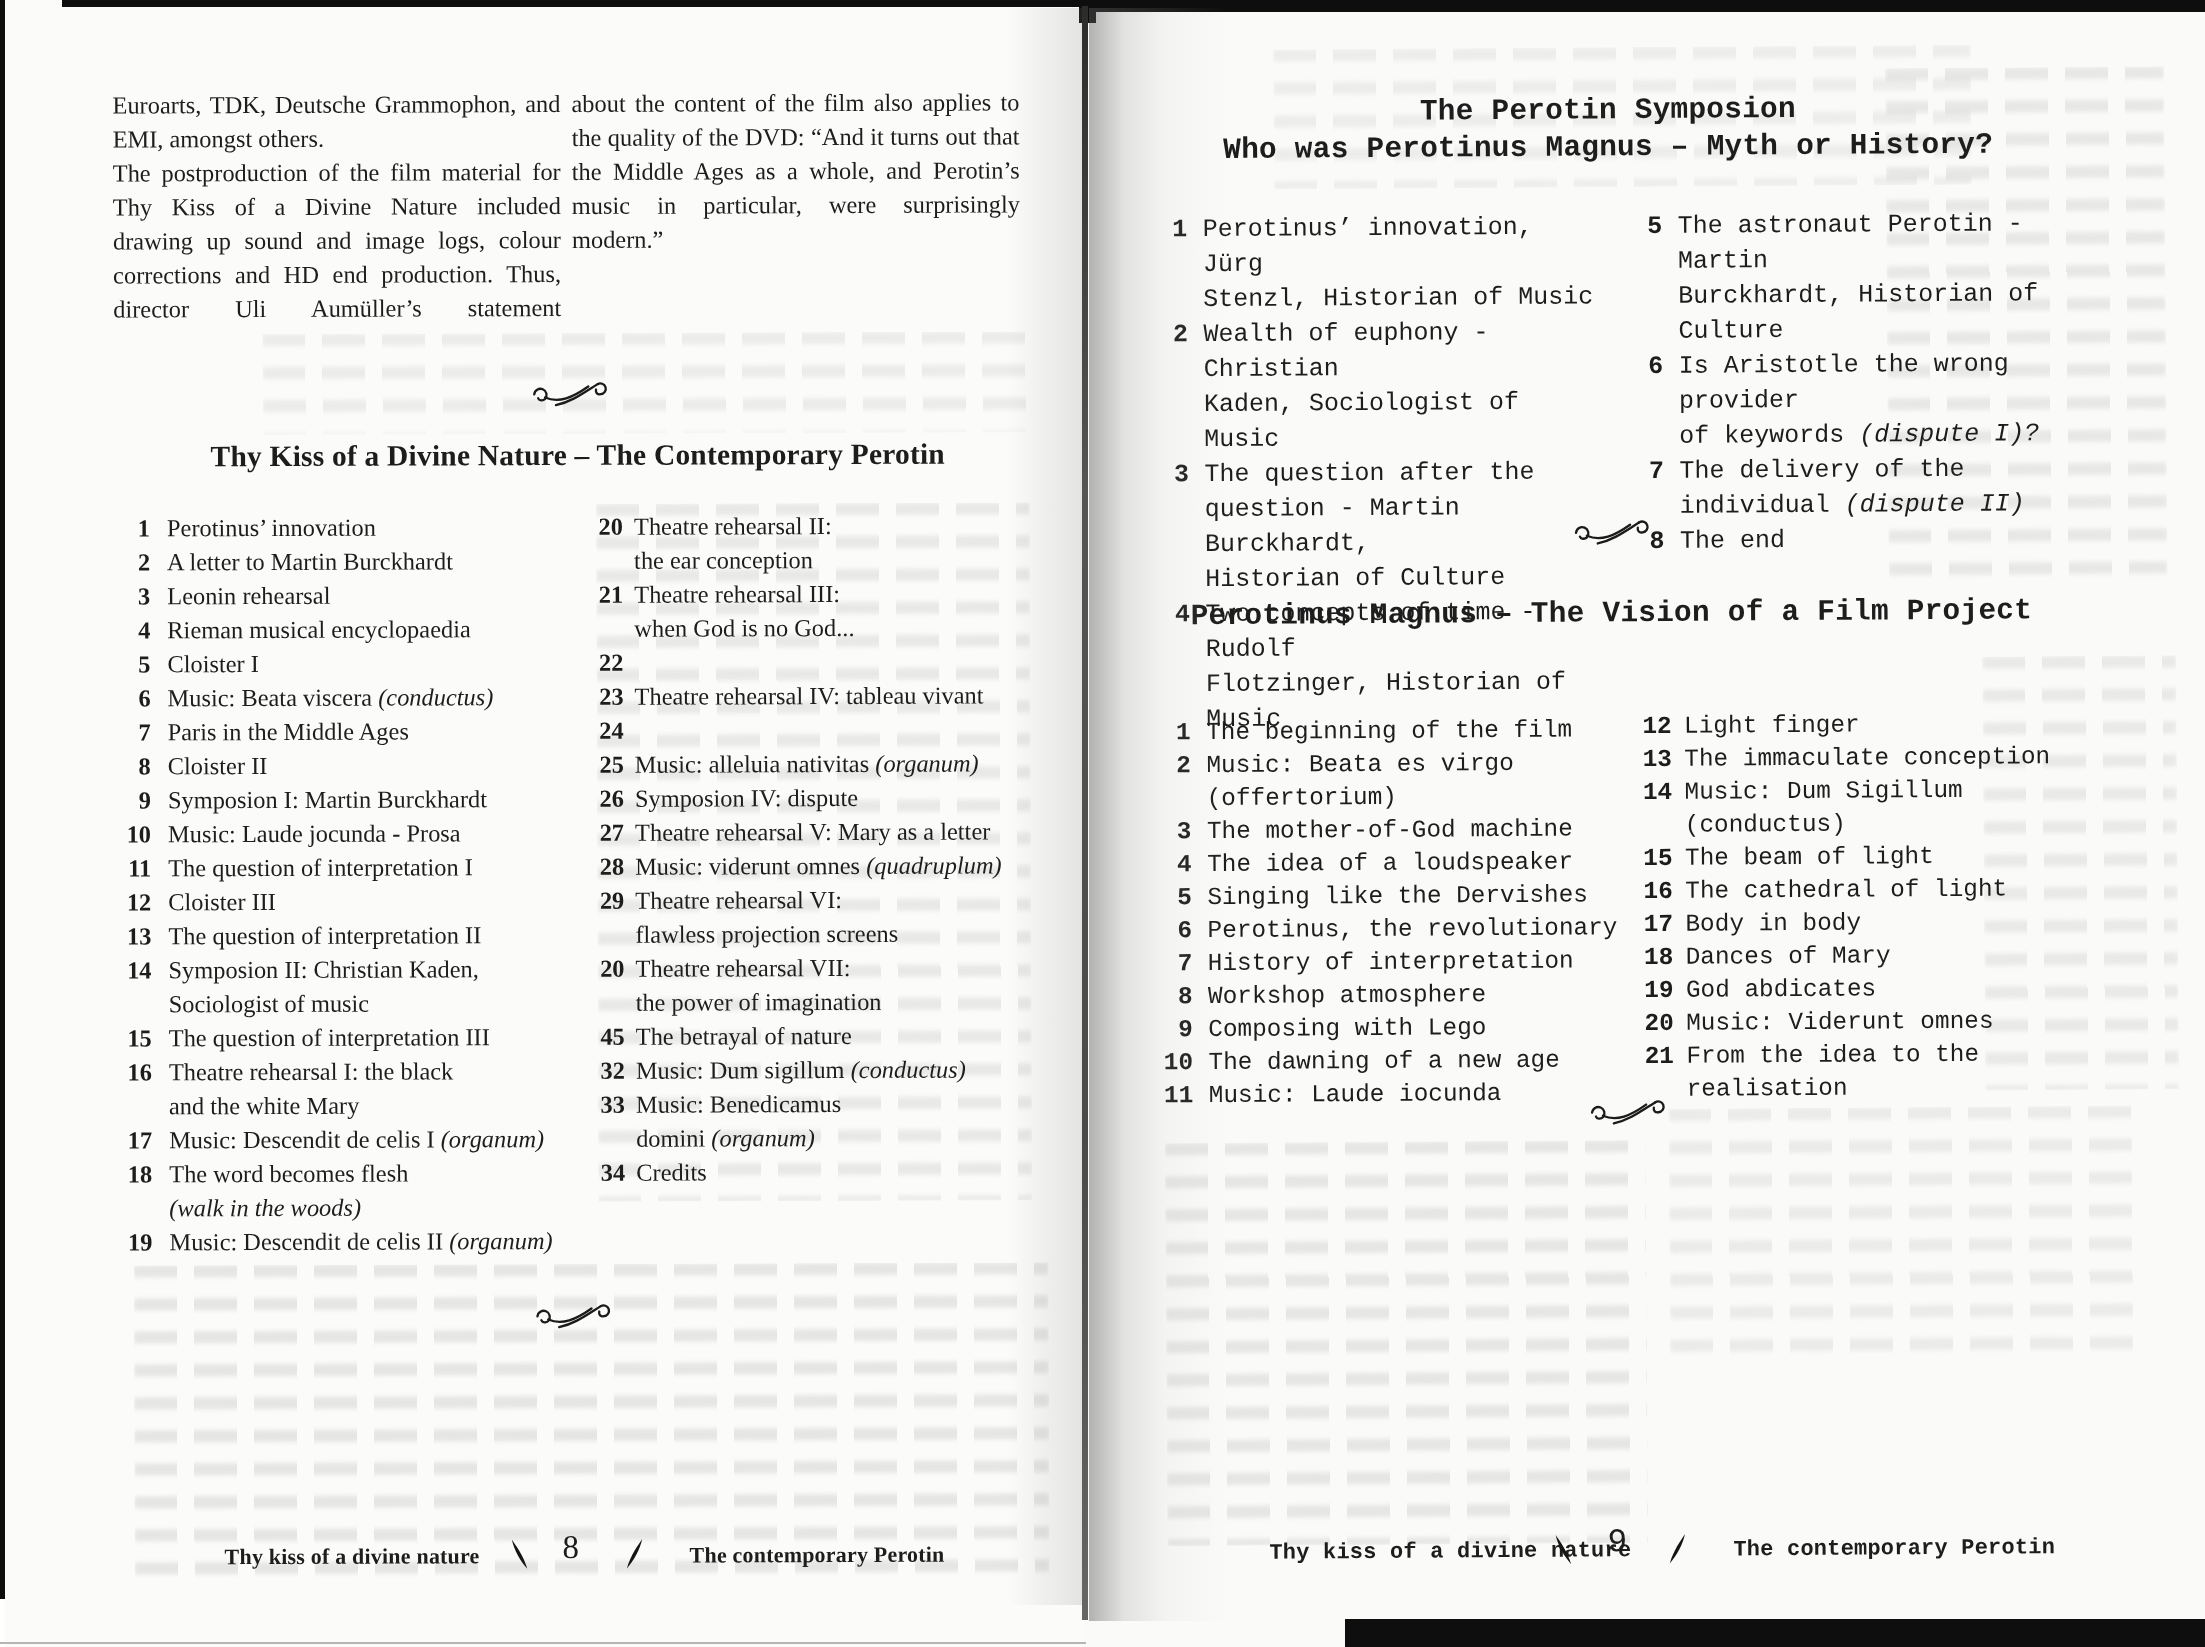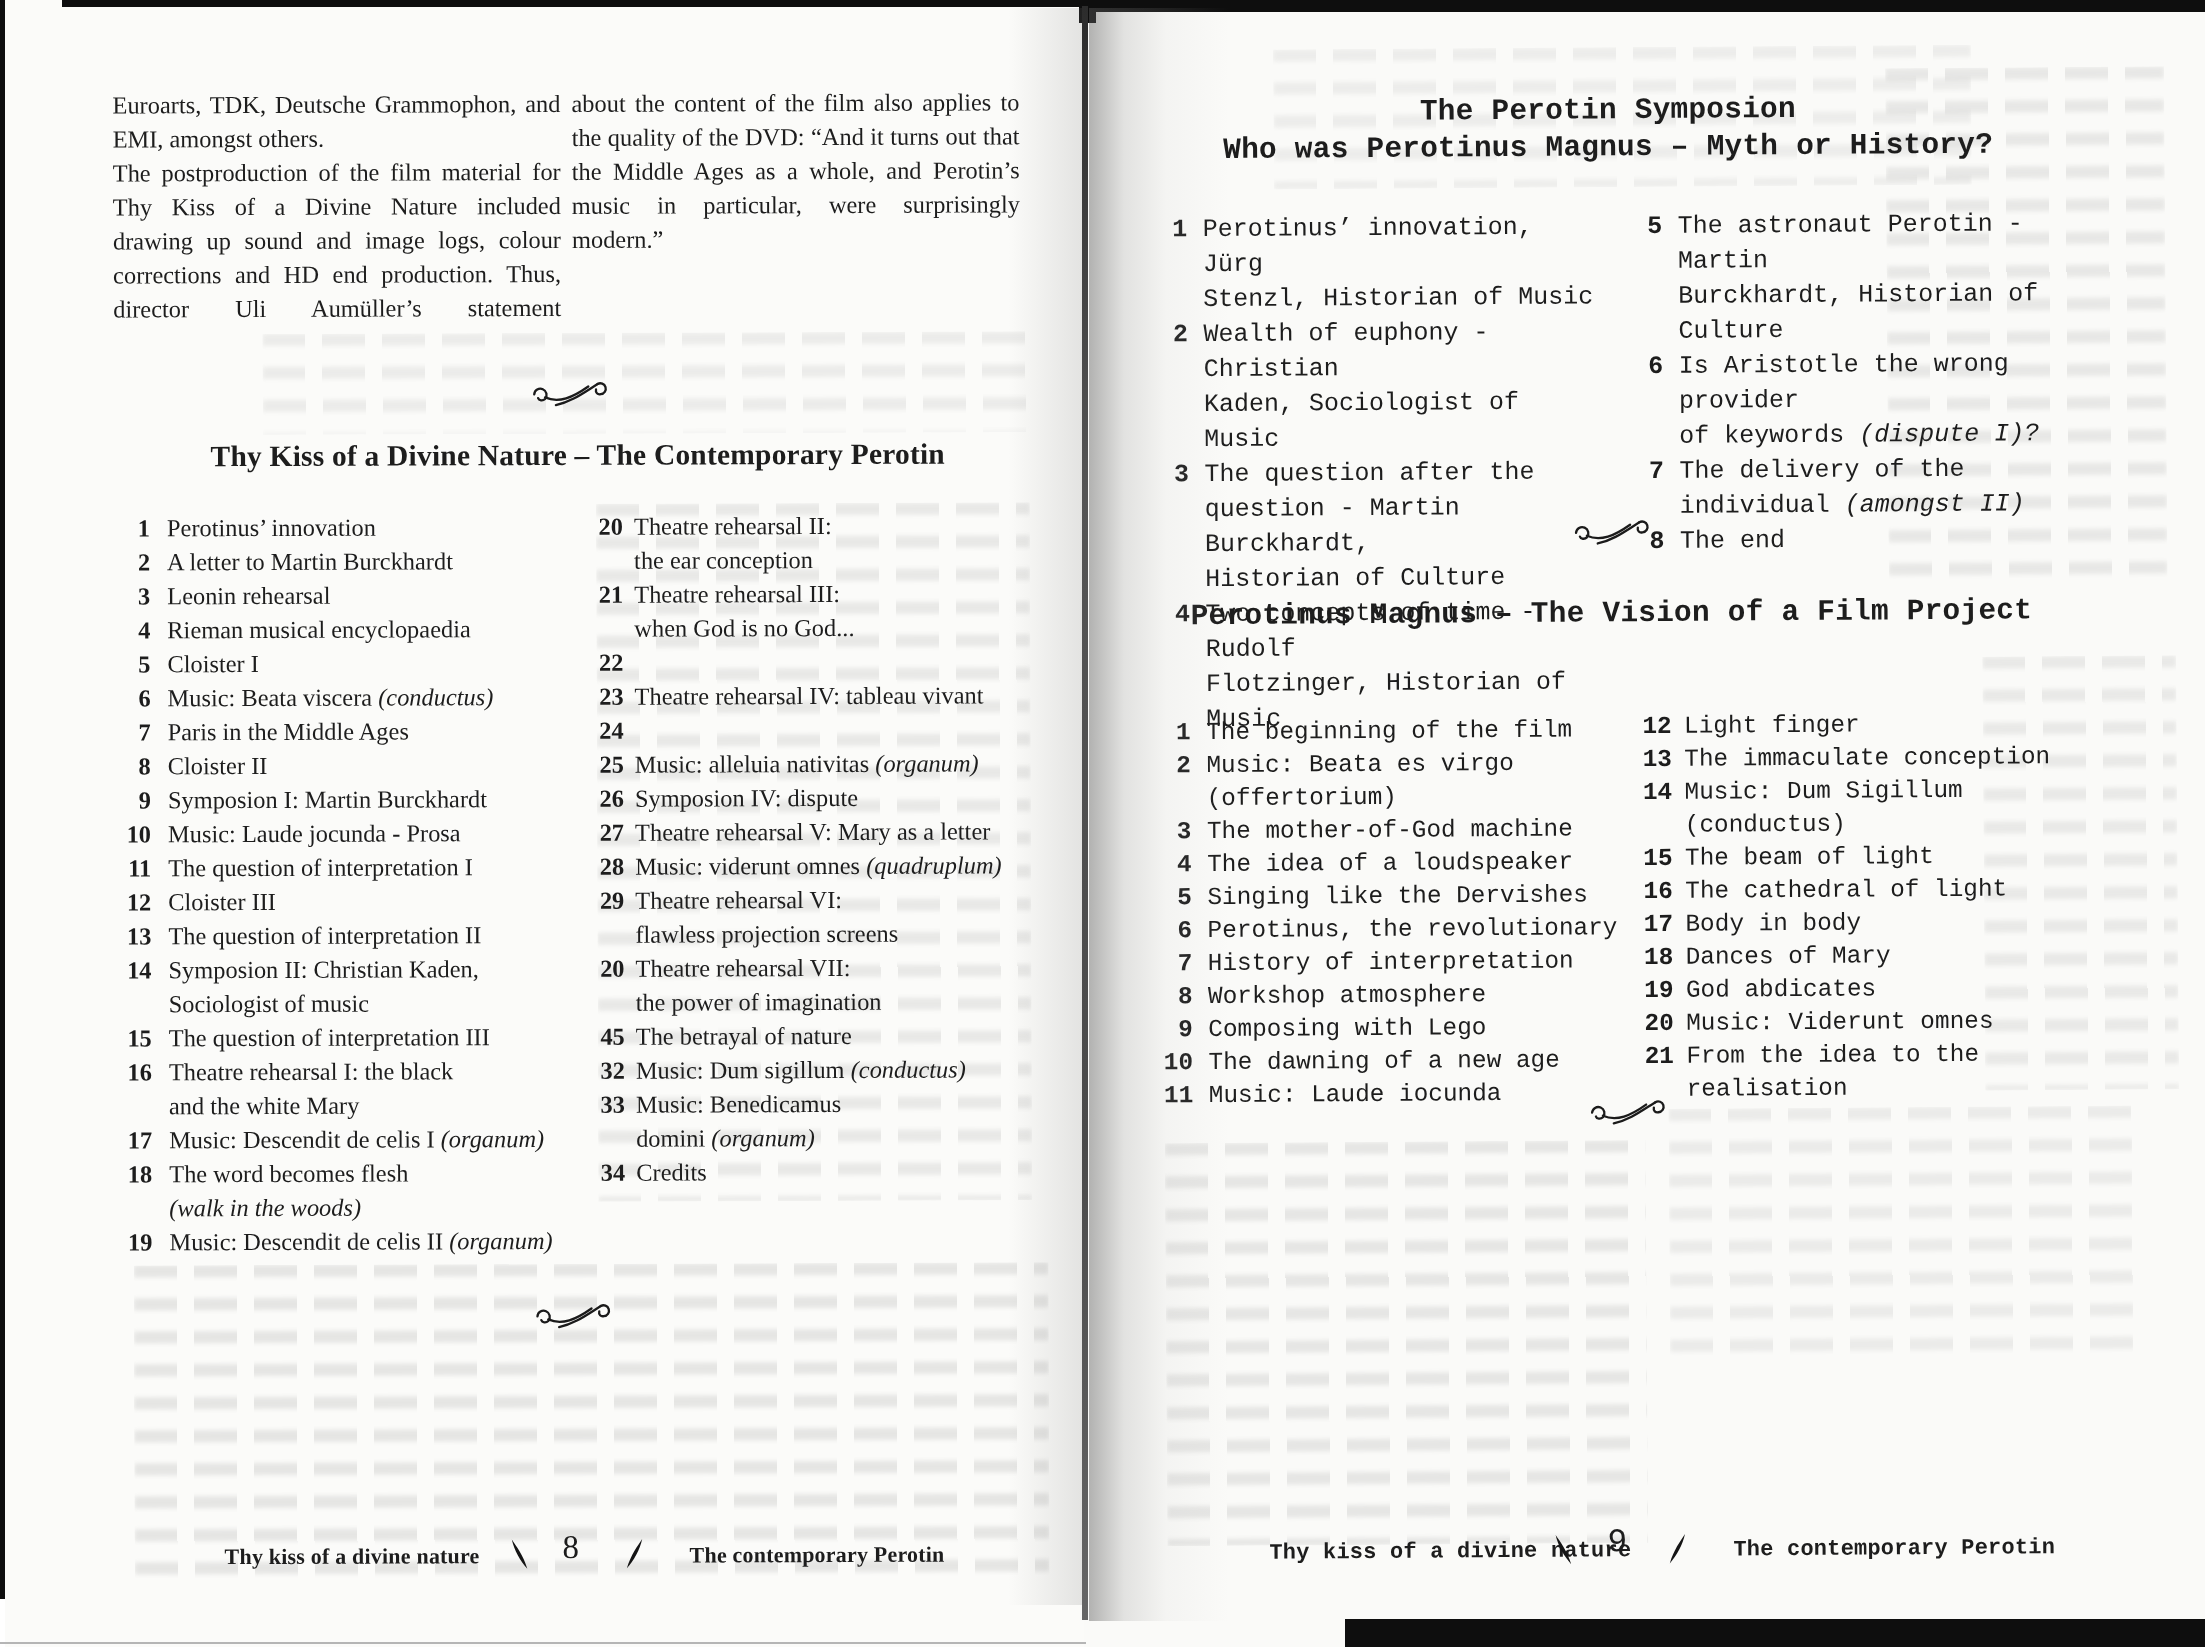--- a/index.html
+++ b/index.html
@@ -1,18 +1,18 @@
 <!DOCTYPE html>
 <html style="font-size:12.4px"><head>
 <meta charset="utf-8">
 <style>
   html,body{margin:0;padding:0;background:#ffffff;}
   #stage{position:relative;width:2205px;height:1648px;background:#ffffff;overflow:hidden;
          font-family:"Liberation Serif", serif;color:#1d1d1d;}
-  .page{position:absolute;top:0;bottom:0;background:#fbfbf9;}
+  .page{position:absolute;top:0;bottom:0;background:#fbfbf9;padding-left:28px;}
   #page-left{left:4.7px;width:1079px;}
   #page-right{left:1084px;right:0;background:#fafaf8;font-family:Liberation Mono, monospace;}
   .rot-left{position:absolute;inset:0;transform:rotate(-0.2deg);}
   .rot-right{position:absolute;inset:0;transform:rotate(-0.4deg);transform-origin:50% 775px;}
 
   
   .bar{position:absolute;background:#0e0e0e;}
   #gutter-line{position:absolute;left:1082px;top:6.2px;width:6.2px;height:1614px;
     background:linear-gradient(180deg,#2c2c2c,#555 30%,#4a4a4a 70%,#666);}
   #gutter-shadow{position:absolute;left:1089px;top:7.8px;width:140px;height:1613px;
@@ -298,21 +298,21 @@
 Burckhardt, Historian of Culture</span>
           </div>
           <div class="li">
             <span class="num">6</span>
             <span class="txt">Is Aristotle the wrong provider
 of keywords <em>(dispute I)?</em></span>
           </div>
           <div class="li">
             <span class="num">7</span>
             <span class="txt">The delivery of the
-individual <em>(amongst II)</em></span>
+individual <em>(dispute II)</em></span>
           </div>
           <div class="li">
             <span class="num">8</span>
             <span class="txt">The end</span>
           </div>
         </div>
 
       <div class="flourish" style="left:486px;top:512px;">
         <svg viewBox="0 0 110 46" fill="none" stroke="#1b1b1b" stroke-width="3" stroke-linecap="round">
           <path d="M10 26 a8 8 0 1 1 14 6 c-3 3 -8 2 -9 -1"></path>

